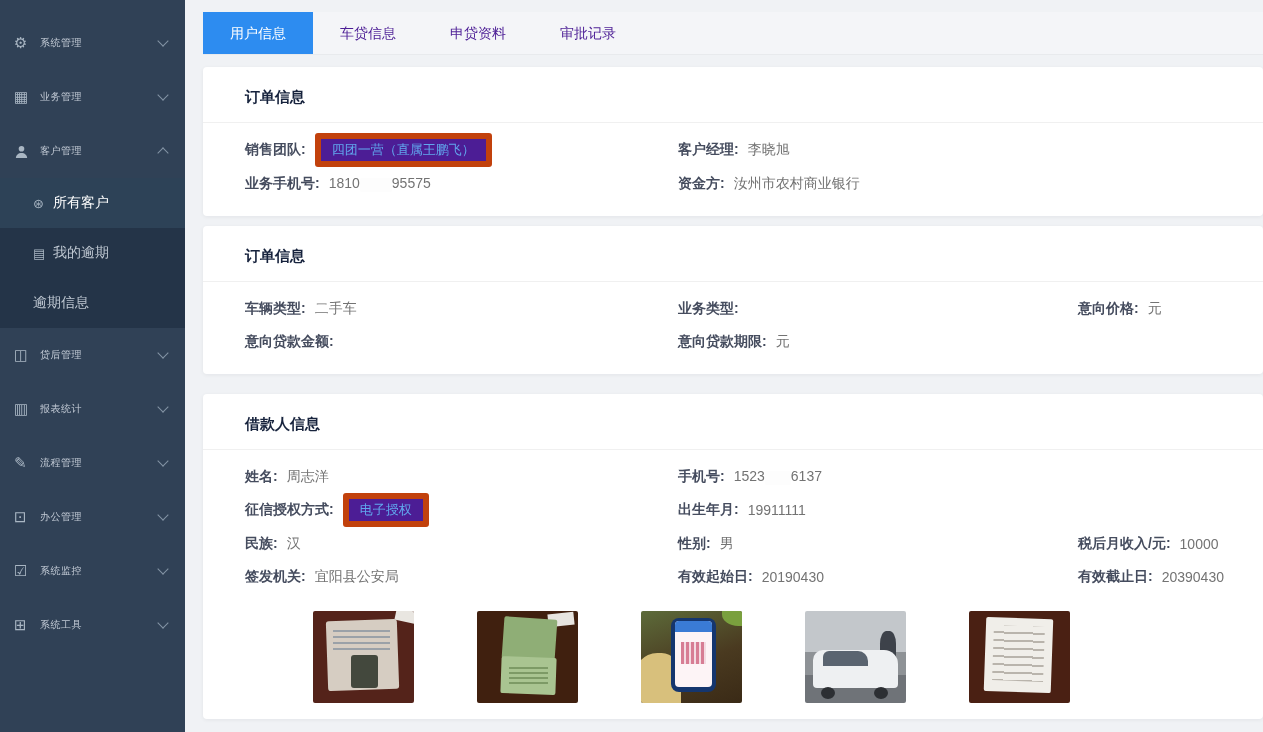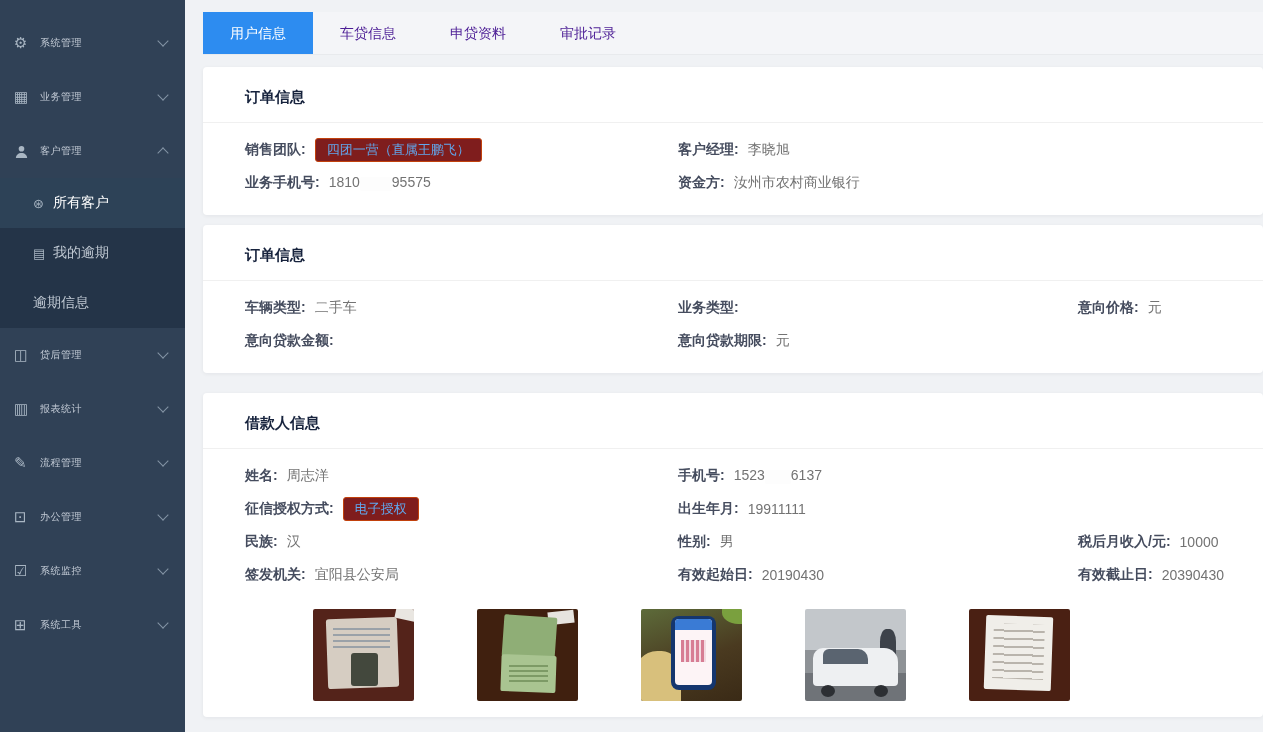--- a/index.html
+++ b/index.html
@@ -32,21 +32,21 @@
   .card.last{margin-bottom:0;}
   .card.mb20{margin-bottom:20px;}
   .card-title{padding:21px 42px 15px 42px;font-size:15px;font-weight:bold;color:#17233d;border-bottom:1px solid #f0f0f0;}
   .card-body{padding:10px 0 16px 42px;}
   .frow{display:grid;grid-template-columns:433px 400px 1fr;min-height:33px;align-items:center;}
   .field{display:flex;align-items:center;white-space:nowrap;}
   .flabel{font-weight:bold;color:#454c5e;font-size:14px;margin-right:9px;}
   .fvalue{color:#737373;font-size:14px;}
   .mask-gap{display:inline-block;width:32px;height:14px;vertical-align:middle;background:#fdfdfd;border-radius:2px;}
   .mask-gap.small{width:26px;}
-  .tag{display:inline-block;background:#7f1d1d;border:1px solid #c2410c;color:#61a8ee;border-radius:3px;padding:3px 11px;font-size:13px;line-height:16px;}
+  .tag{display:inline-block;background:#4c1d95;border:6px solid #c2410c;color:#61a8ee;border-radius:3px;padding:3px 11px;font-size:13px;line-height:16px;}
 
   
   .photos{display:flex;gap:63px;padding:18px 0 0 68px;}
   .photo{width:101px;}
   .pimg{width:101px;height:92px;position:relative;overflow:hidden;border-radius:2px;cursor:pointer;}
   .pimg div{position:absolute;}
   
   .s1{background:#54231a;}
   .s1 .doc{left:14%;top:10%;width:70%;height:76%;background:#d6cdc2;transform:rotate(-2deg);border-radius:3px;}
   .s1 .face{left:38%;top:48%;width:26%;height:36%;background:#43483d;border-radius:3px;}

